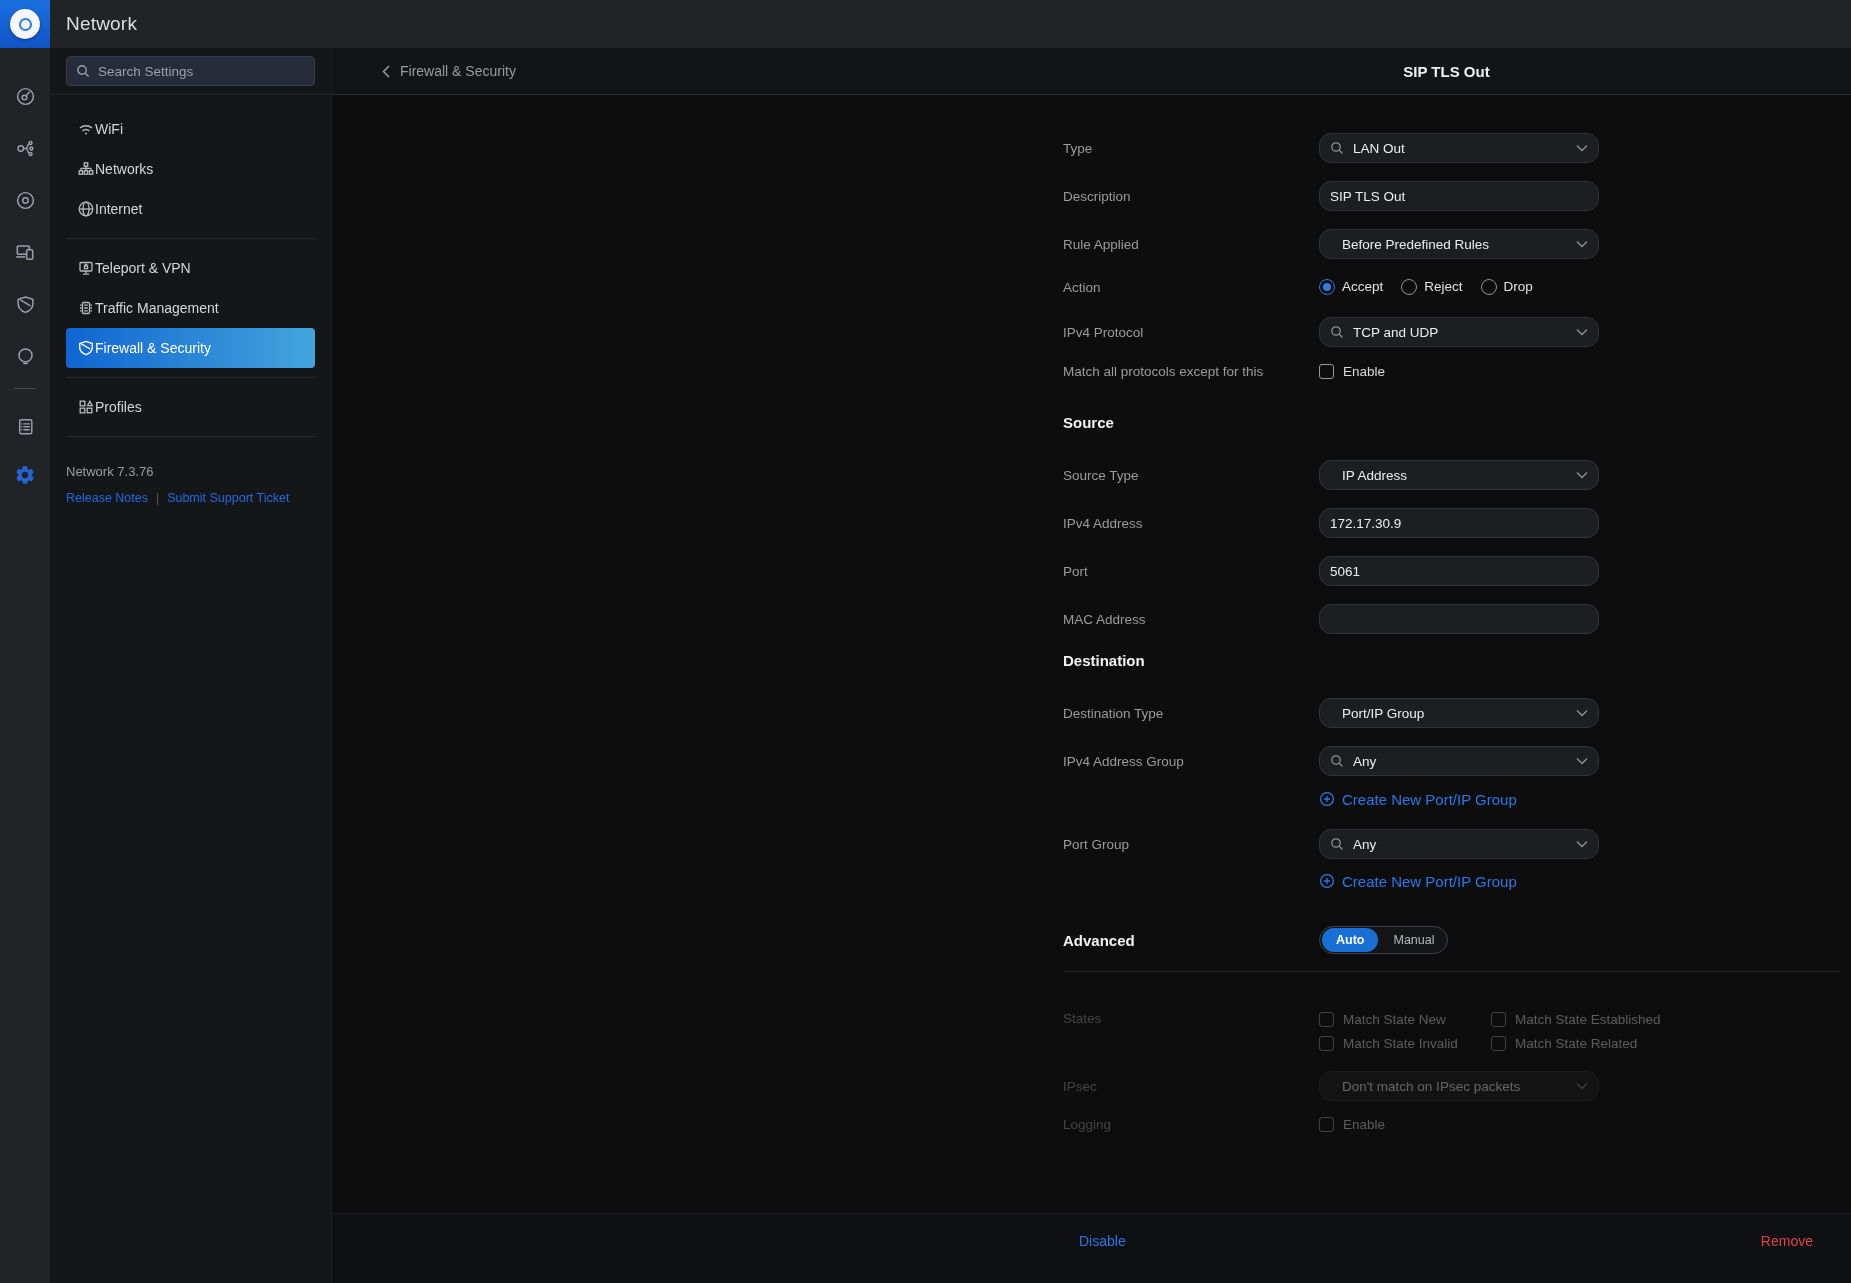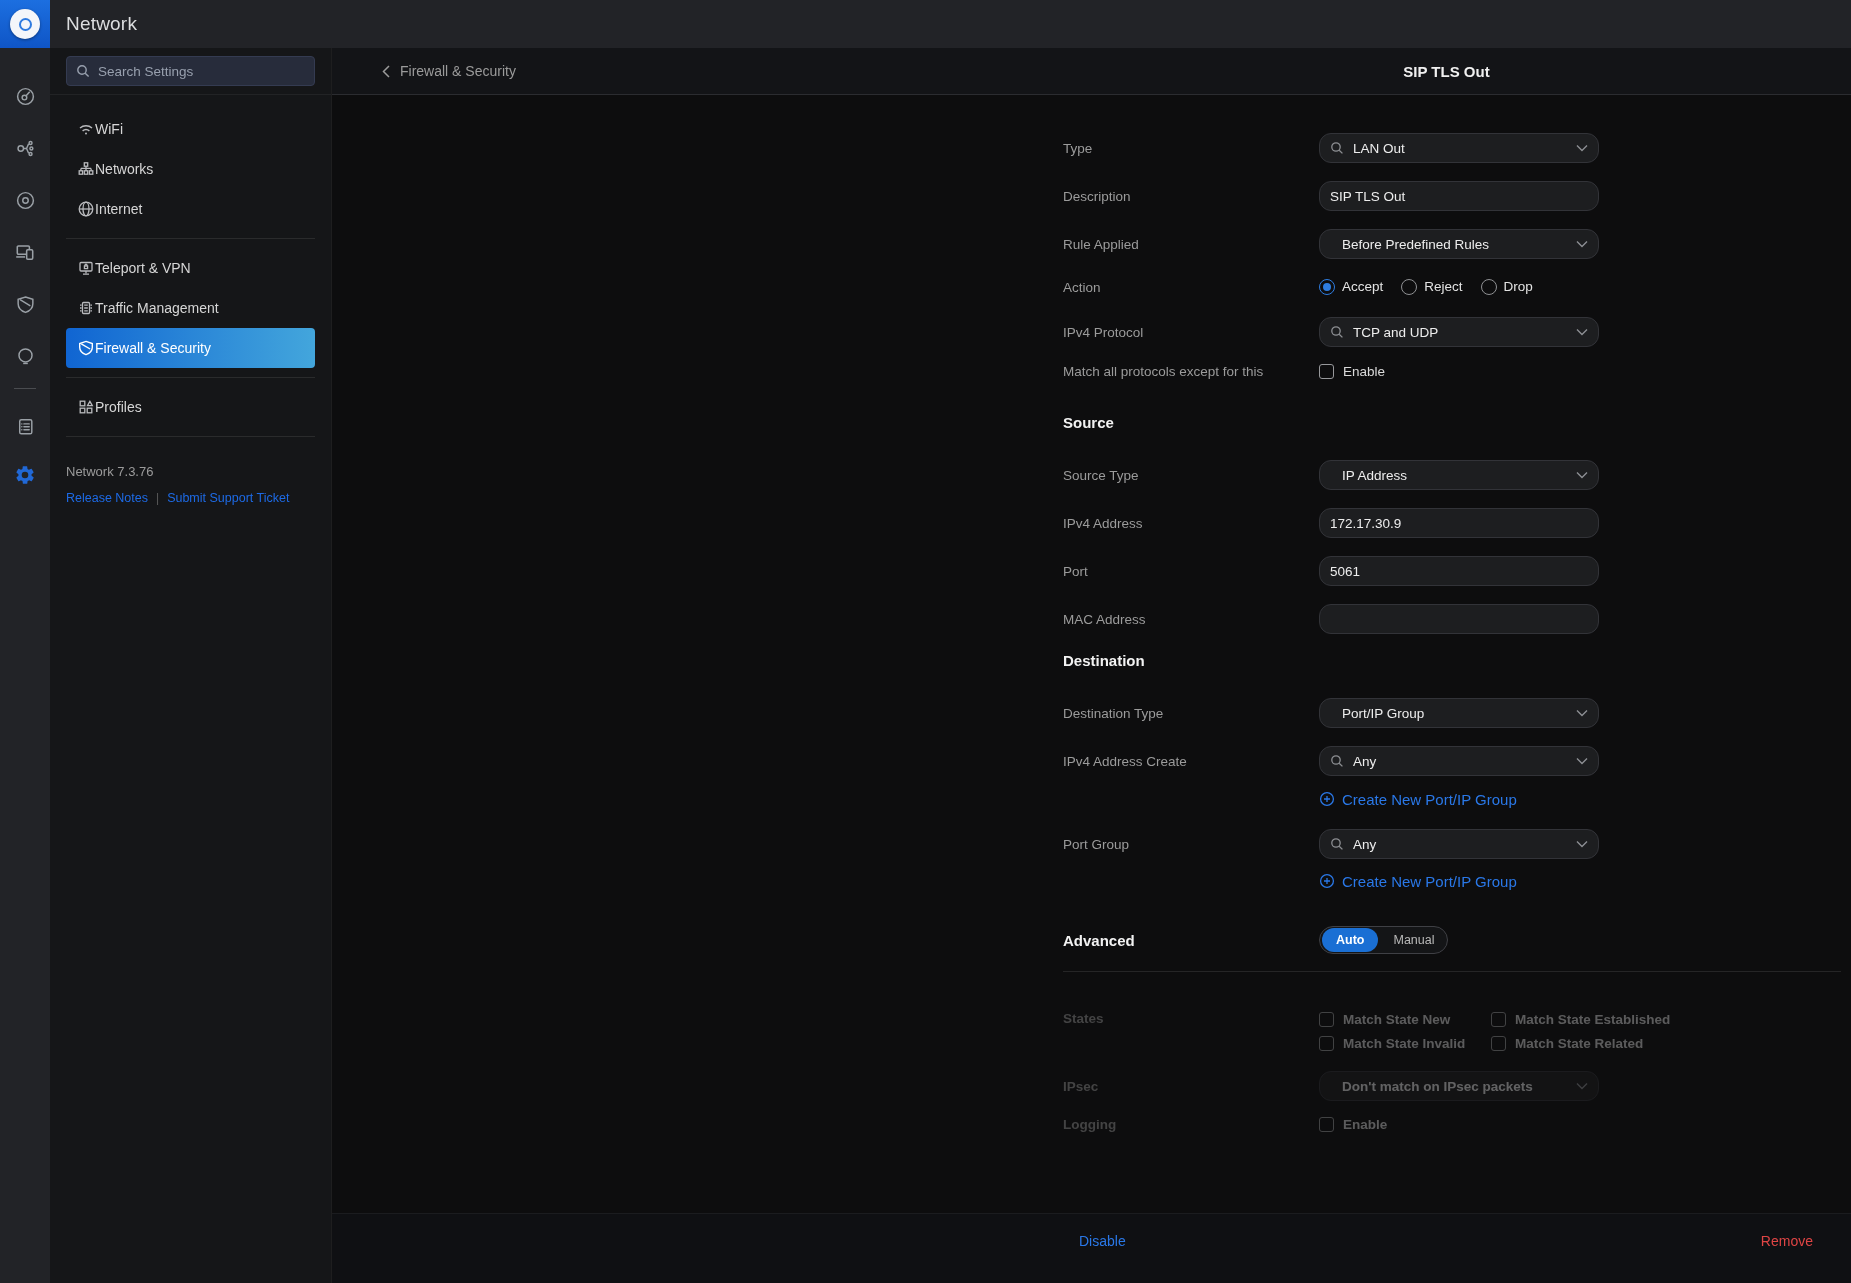--- a/index.html
+++ b/index.html
@@ -94,21 +94,21 @@
   .link-row .picon { display:flex; color:#2a78e8; }
 
   .toggle { display:inline-flex; align-items:center; height:28px; border:1px solid #3f4045;
             border-radius:14px; background:#141517; }
   .toggle .seg-on { background:#1a6fd4; color:#fff; font-weight:bold; font-size:12.5px;
                     border-radius:12px; height:24px; margin:0 2px; padding:0 14px;
                     display:flex; align-items:center; cursor:pointer; }
   .toggle .seg-off { color:#b9b9b9; font-size:12.5px; padding:0 13px; cursor:pointer; }
 
   .divider-h { height:1px; background:rgba(255,255,255,.1); margin-top:17px; width:778px; }
-  .dim { opacity:.38;font-weight:bold; }
+  .dim { opacity:.38; }
   .states-grid { display:grid; grid-template-columns:172px auto; row-gap:2px; }
 
   
   .footer { position:absolute; left:0; right:0; bottom:0; height:70px; background:#0f1013;
             border-top:1px solid rgba(255,255,255,.05); }
   .btn-disable { position:absolute; left:747px; top:19px; color:#2a78e8; font-size:14px; cursor:pointer; }
   .btn-remove { position:absolute; right:38px; top:19px; color:#e04545; font-size:14px; cursor:pointer; }
 </style>
 </head>
 <body>
@@ -406,21 +406,21 @@
         <span class="val">Port/IP Group</span>
         <span class="chev">
           <svg width="12" height="8" viewBox="0 0 12 8" fill="none" stroke="currentColor" stroke-width="1.4">
             <path d="M1 1.5 L6 6.5 L11 1.5"></path>
             </svg>
           </span>
       </div>
     </div>
 
     <div class="frow mt18">
-      <div class="flabel">IPv4 Address Create</div>
+      <div class="flabel">IPv4 Address Group</div>
       <div class="control select">
         <span class="mag">
           <svg width="14" height="14" viewBox="0 0 14 14" fill="none" stroke="currentColor" stroke-width="1.3">
             <circle cx="6" cy="6" r="4.2"></circle>
               <path d="M9.2 9.2 L12.4 12.4"></path>
             </svg>
           </span>
         <span class="val">Any</span>
         <span class="chev">
           <svg width="12" height="8" viewBox="0 0 12 8" fill="none" stroke="currentColor" stroke-width="1.4">

